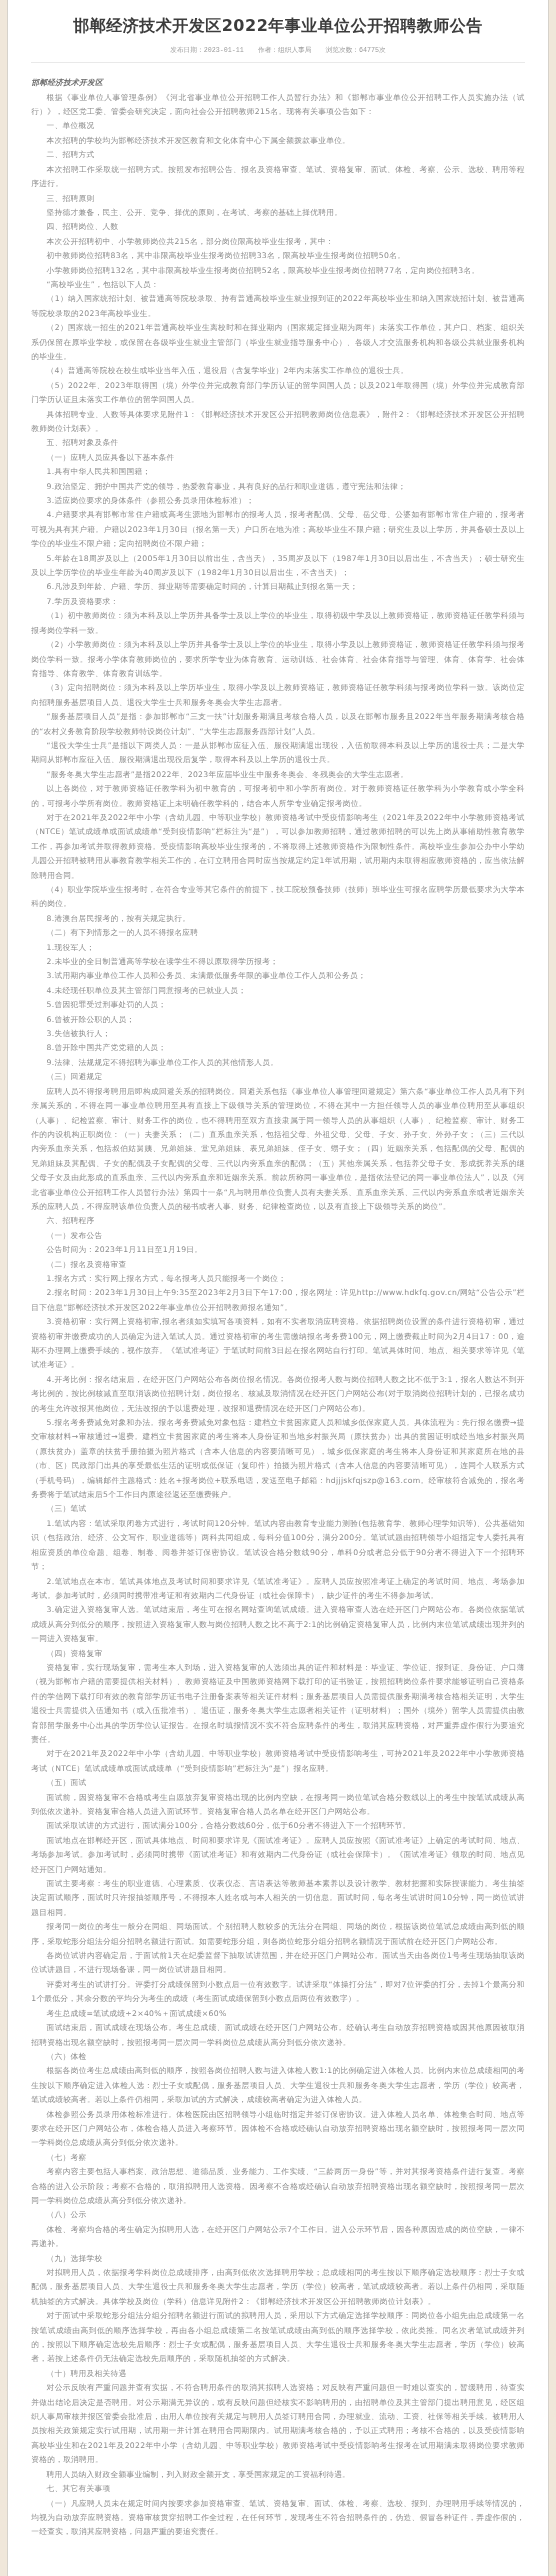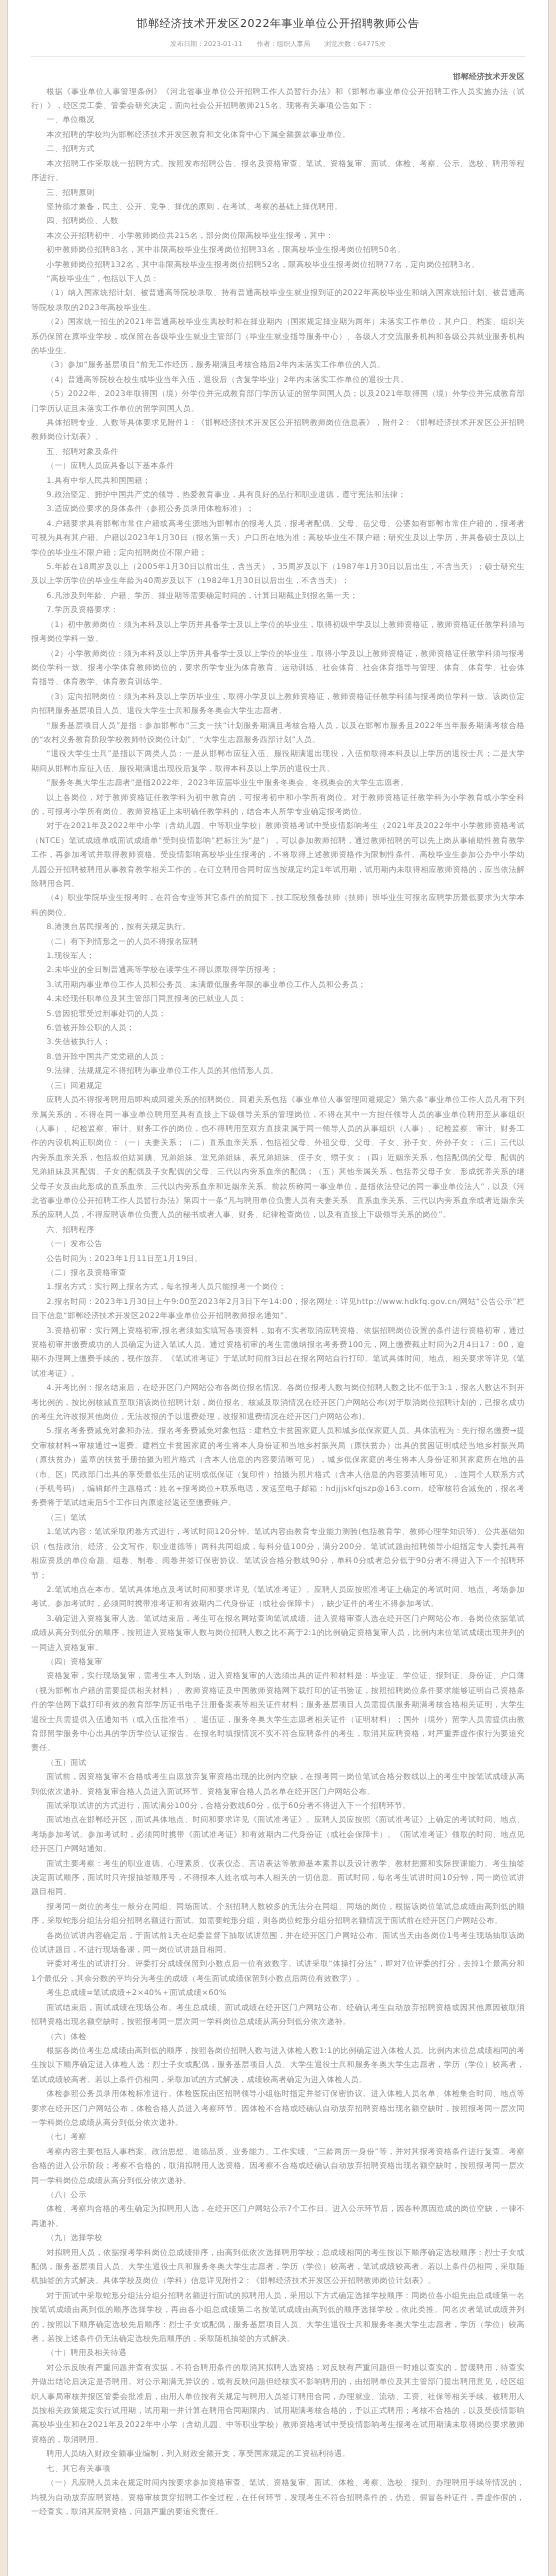--- a/index.html
+++ b/index.html
@@ -13,51 +13,52 @@
     min-height: 2615px;
     background: #ffffff;
     border-left: 0.5px solid #d6d2cb;
     border-right: 0.5px solid #d6d2cb;
     box-sizing: border-box;
     padding: 13.4px 23px 20.6px 23px;
   }
   .doc-title {
     margin: 3.1px 0 8.2px 0;
     text-align: center;
-    font-size: 11px;
-    font-weight: normal;
+    font-size: 16px;
+    font-weight: bold;
     color: #3c3c3c;
     letter-spacing: 0.5px;
   }
   .meta-line {
     text-align: center;
     color: #9b9b9b;
     font-size: 6.7px;
     margin-bottom: 7.2px;
   }
-  .meta-line span { margin: 0 6px; }
+  .meta-line span { margin: 0 6px; font-family: Liberation Mono, monospace; }
   .divider {
     border: none;
     border-top: 0.5px solid #e9e9e9;
     margin: 0 0 13.4px 0;
   }
   .article {
     color: #8b8b8b;
     font-size: 7.7px;
     line-height: 14.4px;
     letter-spacing: 0.3px;
     text-align: justify;
   }
   .article p { margin: 0; }
   .article p.p { text-indent: 2em; }
   .article p.center {
-    text-align: right;
+    text-align: left;
     text-indent: 0;
     font-weight: bold;
     color: #6e6e6e;
+    font-style: italic;
   }
 </style>
 </head>
 <body>
 
 <div class="paper">
   <header>
     <h1 class="doc-title">邯郸经济技术开发区2022年事业单位公开招聘教师公告</h1>
     <div class="meta-line">
       <span>发布日期：2023-01-11</span>
@@ -75,21 +76,20 @@
       <p class="p">本次招聘工作采取统一招聘方式。按照发布招聘公告、报名及资格审查、笔试、资格复审、面试、体检、考察、公示、选校、聘用等程序进行。</p>
       <p class="p">三、招聘原则</p>
       <p class="p">坚持德才兼备，民主、公开、竞争、择优的原则，在考试、考察的基础上择优聘用。</p>
       <p class="p">四、招聘岗位、人数</p>
       <p class="p">本次公开招聘初中、小学教师岗位共215名，部分岗位限高校毕业生报考，其中：</p>
       <p class="p">初中教师岗位招聘83名，其中非限高校毕业生报考岗位招聘33名，限高校毕业生报考岗位招聘50名。</p>
       <p class="p">小学教师岗位招聘132名，其中非限高校毕业生报考岗位招聘52名，限高校毕业生报考岗位招聘77名，定向岗位招聘3名。</p>
       <p class="p">“高校毕业生”，包括以下人员：</p>
       <p class="p">（1）纳入国家统招计划、被普通高等院校录取、持有普通高校毕业生就业报到证的2022年高校毕业生和纳入国家统招计划、被普通高等院校录取的2023年高校毕业生。</p>
       <p class="p">（2）国家统一招生的2021年普通高校毕业生离校时和在择业期内（国家规定择业期为两年）未落实工作单位，其户口、档案、组织关系仍保留在原毕业学校，或保留在各级毕业生就业主管部门（毕业生就业指导服务中心）、各级人才交流服务机构和各级公共就业服务机构的毕业生。</p>
-      <p class="p">（3）参加“服务基层项目”前无工作经历，服务期满且考核合格后2年内未落实工作单位的人员。</p>
       <p class="p">（4）普通高等院校在校生或毕业当年入伍，退役后（含复学毕业）2年内未落实工作单位的退役士兵。</p>
       <p class="p">（5）2022年、2023年取得国（境）外学位并完成教育部门学历认证的留学回国人员；以及2021年取得国（境）外学位并完成教育部门学历认证且未落实工作单位的留学回国人员。</p>
       <p class="p">具体招聘专业、人数等具体要求见附件1：《邯郸经济技术开发区公开招聘教师岗位信息表》，附件2：《邯郸经济技术开发区公开招聘教师岗位计划表》。</p>
       <p class="p">五、招聘对象及条件</p>
       <p class="p">（一）应聘人员应具备以下基本条件</p>
       <p class="p">1.具有中华人民共和国国籍；</p>
       <p class="p">9.政治坚定、拥护中国共产党的领导，热爱教育事业，具有良好的品行和职业道德，遵守宪法和法律；</p>
       <p class="p">3.适应岗位要求的身体条件（参照公务员录用体检标准）；</p>
       <p class="p">4.户籍要求具有邯郸市常住户籍或高考生源地为邯郸市的报考人员，报考者配偶、父母、岳父母、公婆如有邯郸市常住户籍的，报考者可视为具有其户籍。户籍以2023年1月30日（报名第一天）户口所在地为准；高校毕业生不限户籍；研究生及以上学历，并具备硕士及以上学位的毕业生不限户籍；定向招聘岗位不限户籍；</p>
       <p class="p">5.年龄在18周岁及以上（2005年1月30日以前出生，含当天），35周岁及以下（1987年1月30日以后出生，不含当天）；硕士研究生及以上学历学位的毕业生年龄为40周岁及以下（1982年1月30日以后出生，不含当天）；</p>
@@ -115,30 +115,31 @@
       <p class="p">3.失信被执行人；</p>
       <p class="p">8.曾开除中国共产党党籍的人员；</p>
       <p class="p">9.法律、法规规定不得招聘为事业单位工作人员的其他情形人员。</p>
       <p class="p">（三）回避规定</p>
       <p class="p">应聘人员不得报考聘用后即构成回避关系的招聘岗位。回避关系包括《事业单位人事管理回避规定》第六条“事业单位工作人员凡有下列亲属关系的，不得在同一事业单位聘用至具有直接上下级领导关系的管理岗位，不得在其中一方担任领导人员的事业单位聘用至从事组织（人事）、纪检监察、审计、财务工作的岗位，也不得聘用至双方直接隶属于同一领导人员的从事组织（人事）、纪检监察、审计、财务工作的内设机构正职岗位：（一）夫妻关系；（二）直系血亲关系，包括祖父母、外祖父母、父母、子女、孙子女、外孙子女；（三）三代以内旁系血亲关系，包括叔伯姑舅姨、兄弟姐妹、堂兄弟姐妹、表兄弟姐妹、侄子女、甥子女；（四）近姻亲关系，包括配偶的父母、配偶的兄弟姐妹及其配偶、子女的配偶及子女配偶的父母、三代以内旁系血亲的配偶；（五）其他亲属关系，包括养父母子女、形成抚养关系的继父母子女及由此形成的直系血亲、三代以内旁系血亲和近姻亲关系。前款所称同一事业单位，是指依法登记的同一事业单位法人”，以及《河北省事业单位公开招聘工作人员暂行办法》第四十一条“凡与聘用单位负责人员有夫妻关系、直系血亲关系、三代以内旁系血亲或者近姻亲关系的应聘人员，不得应聘该单位负责人员的秘书或者人事、财务、纪律检查岗位，以及有直接上下级领导关系的岗位”。</p>
       <p class="p">六、招聘程序</p>
       <p class="p">（一）发布公告</p>
       <p class="p">公告时间为：2023年1月11日至1月19日。</p>
       <p class="p">（二）报名及资格审查</p>
       <p class="p">1.报名方式：实行网上报名方式，每名报考人员只能报考一个岗位；</p>
-      <p class="p">2.报名时间：2023年1月30日上午9:00至2023年2月3日下午14:00，报名网址：详见http://www.hdkfq.gov.cn/网站“公告公示”栏目下信息“邯郸经济技术开发区2022年事业单位公开招聘教师报名通知”。</p>
+      <p class="p">2.报名时间：2023年1月30日上午9:35至2023年2月3日下午17:00，报名网址：详见http://www.hdkfq.gov.cn/网站“公告公示”栏目下信息“邯郸经济技术开发区2022年事业单位公开招聘教师报名通知”。</p>
       <p class="p">3.资格初审：实行网上资格初审,报名者须如实填写各项资料，如有不实者取消应聘资格。依据招聘岗位设置的条件进行资格初审，通过资格初审并缴费成功的人员确定为进入笔试人员。通过资格初审的考生需缴纳报名考务费100元，网上缴费截止时间为2月4日17：00，逾期不办理网上缴费手续的，视作放弃。《笔试准考证》于笔试时间前3日起在报名网站自行打印。笔试具体时间、地点、相关要求等详见《笔试准考证》。</p>
       <p class="p">4.开考比例：报名结束后，在经开区门户网站公布各岗位报名情况。各岗位报考人数与岗位招聘人数之比不低于3:1，报名人数达不到开考比例的，按比例核减直至取消该岗位招聘计划，岗位报名、核减及取消情况在经开区门户网站公布(对于取消岗位招聘计划的，已报名成功的考生允许改报其他岗位，无法改报的予以退费处理，改报和退费情况在经开区门户网站公布)。</p>
       <p class="p">5.报名考务费减免对象和办法。报名考务费减免对象包括：建档立卡贫困家庭人员和城乡低保家庭人员。具体流程为：先行报名缴费→提交审核材料→审核通过→退费。建档立卡贫困家庭的考生将本人身份证和当地乡村振兴局（原扶贫办）出具的贫困证明或经当地乡村振兴局（原扶贫办）盖章的扶贫手册拍摄为照片格式（含本人信息的内容要清晰可见），城乡低保家庭的考生将本人身份证和其家庭所在地的县（市、区）民政部门出具的享受最低生活的证明或低保证（复印件）拍摄为照片格式（含本人信息的内容要清晰可见），连同个人联系方式（手机号码），编辑邮件主题格式：姓名+报考岗位+联系电话，发送至电子邮箱：hdjjjskfqjszp@163.com。经审核符合减免的，报名考务费将于笔试结束后5个工作日内原途径返还至缴费账户。</p>
       <p class="p">（三）笔试</p>
       <p class="p">1.笔试内容：笔试采取闭卷方式进行，考试时间120分钟。笔试内容由教育专业能力测验(包括教育学、教师心理学知识等)、公共基础知识（包括政治、经济、公文写作、职业道德等）两科共同组成，每科分值100分，满分200分。笔试试题由招聘领导小组指定专人委托具有相应资质的单位命题、组卷、制卷、阅卷并签订保密协议。笔试设合格分数线90分，单科0分或者总分低于90分者不得进入下一个招聘环节；</p>
       <p class="p">2.笔试地点在本市。笔试具体地点及考试时间和要求详见《笔试准考证》。应聘人员应按照准考证上确定的考试时间、地点、考场参加考试。参加考试时，必须同时携带准考证和有效期内二代身份证（或社会保障卡），缺少证件的考生不得参加考试。</p>
       <p class="p">3.确定进入资格复审人选。笔试结束后，考生可在报名网站查询笔试成绩。进入资格审查人选在经开区门户网站公布。各岗位依据笔试成绩从高分到低分的顺序，按照进入资格复审人数与岗位招聘人数之比不高于2:1的比例确定资格复审人员，比例内末位笔试成绩出现并列的一同进入资格复审。</p>
       <p class="p">（四）资格复审</p>
       <p class="p">资格复审，实行现场复审，需考生本人到场，进入资格复审的人选须出具的证件和材料是：毕业证、学位证、报到证、身份证、户口薄（视为邯郸市户籍的需要提供相关材料）、教师资格证及中国教师资格网下载打印的证书验证，按照招聘岗位条件要求能够证明自己资格条件的学信网下载打印有效的教育部学历证书电子注册备案表等相关证件材料；服务基层项目人员需提供服务期满考核合格相关证明，大学生退役士兵需提供入伍通知书（或入伍批准书）、退伍证，服务冬奥大学生志愿者相关证件（证明材料）；国外（境外）留学人员需提供由教育部留学服务中心出具的学历学位认证报告。在报名时填报情况不实不符合应聘条件的考生，取消其应聘资格，对严重弄虚作假行为要追究责任。</p>
+      <p class="p">对于在2021年及2022年中小学（含幼儿园、中等职业学校）教师资格考试中受疫情影响考生，可持2021年及2022年中小学教师资格考试（NTCE）笔试成绩单或面试成绩单（“受到疫情影响”栏标注为“是”）报名应聘。</p>
       <p class="p">（五）面试</p>
       <p class="p">面试前，因资格复审不合格或考生自愿放弃复审资格出现的比例内空缺，在报考同一岗位笔试合格分数线以上的考生中按笔试成绩从高到低依次递补。资格复审合格人员进入面试环节。资格复审合格人员名单在经开区门户网站公布。</p>
       <p class="p">面试采取试讲的方式进行，面试满分100分，合格分数线60分，低于60分者不得进入下一个招聘环节。</p>
       <p class="p">面试地点在邯郸经开区，面试具体地点、时间和要求详见《面试准考证》。应聘人员应按照《面试准考证》上确定的考试时间、地点、考场参加考试。参加考试时，必须同时携带《面试准考证》和有效期内二代身份证（或社会保障卡）。《面试准考证》领取的时间、地点见经开区门户网站通知。</p>
       <p class="p">面试主要考察：考生的职业道德、心理素质、仪表仪态、言语表达等教师基本素养以及设计教学、教材把握和实际授课能力。考生抽签决定面试顺序，面试时只许报抽签顺序号，不得报本人姓名或与本人相关的一切信息。面试时间，每名考生试讲时间10分钟，同一岗位试讲题目相同。</p>
       <p class="p">报考同一岗位的考生一般分在同组、同场面试。个别招聘人数较多的无法分在同组、同场的岗位，根据该岗位笔试总成绩由高到低的顺序，采取蛇形分组法分组分招聘名额进行面试。如需要蛇形分组，则各岗位蛇形分组分招聘名额情况于面试前在经开区门户网站公布。</p>
       <p class="p">各岗位试讲内容确定后，于面试前1天在纪委监督下抽取试讲范围，并在经开区门户网站公布。面试当天由各岗位1号考生现场抽取该岗位试讲题目，不进行现场备课，同一岗位试讲题目相同。</p>
       <p class="p">评委对考生的试讲打分。评委打分成绩保留到小数点后一位有效数字。试讲采取“体操打分法”，即对7位评委的打分，去掉1个最高分和1个最低分，其余分数的平均分为考生的成绩（考生面试成绩保留到小数点后两位有效数字）。</p>
       <p class="p">考生总成绩=笔试成绩÷2×40%＋面试成绩×60%</p>
       <p class="p">面试结束后，面试成绩在现场公布。考生总成绩、面试成绩在经开区门户网站公布。经确认考生自动放弃招聘资格或因其他原因被取消招聘资格出现名额空缺时，按照报考同一层次同一学科岗位总成绩从高分到低分依次递补。</p>

